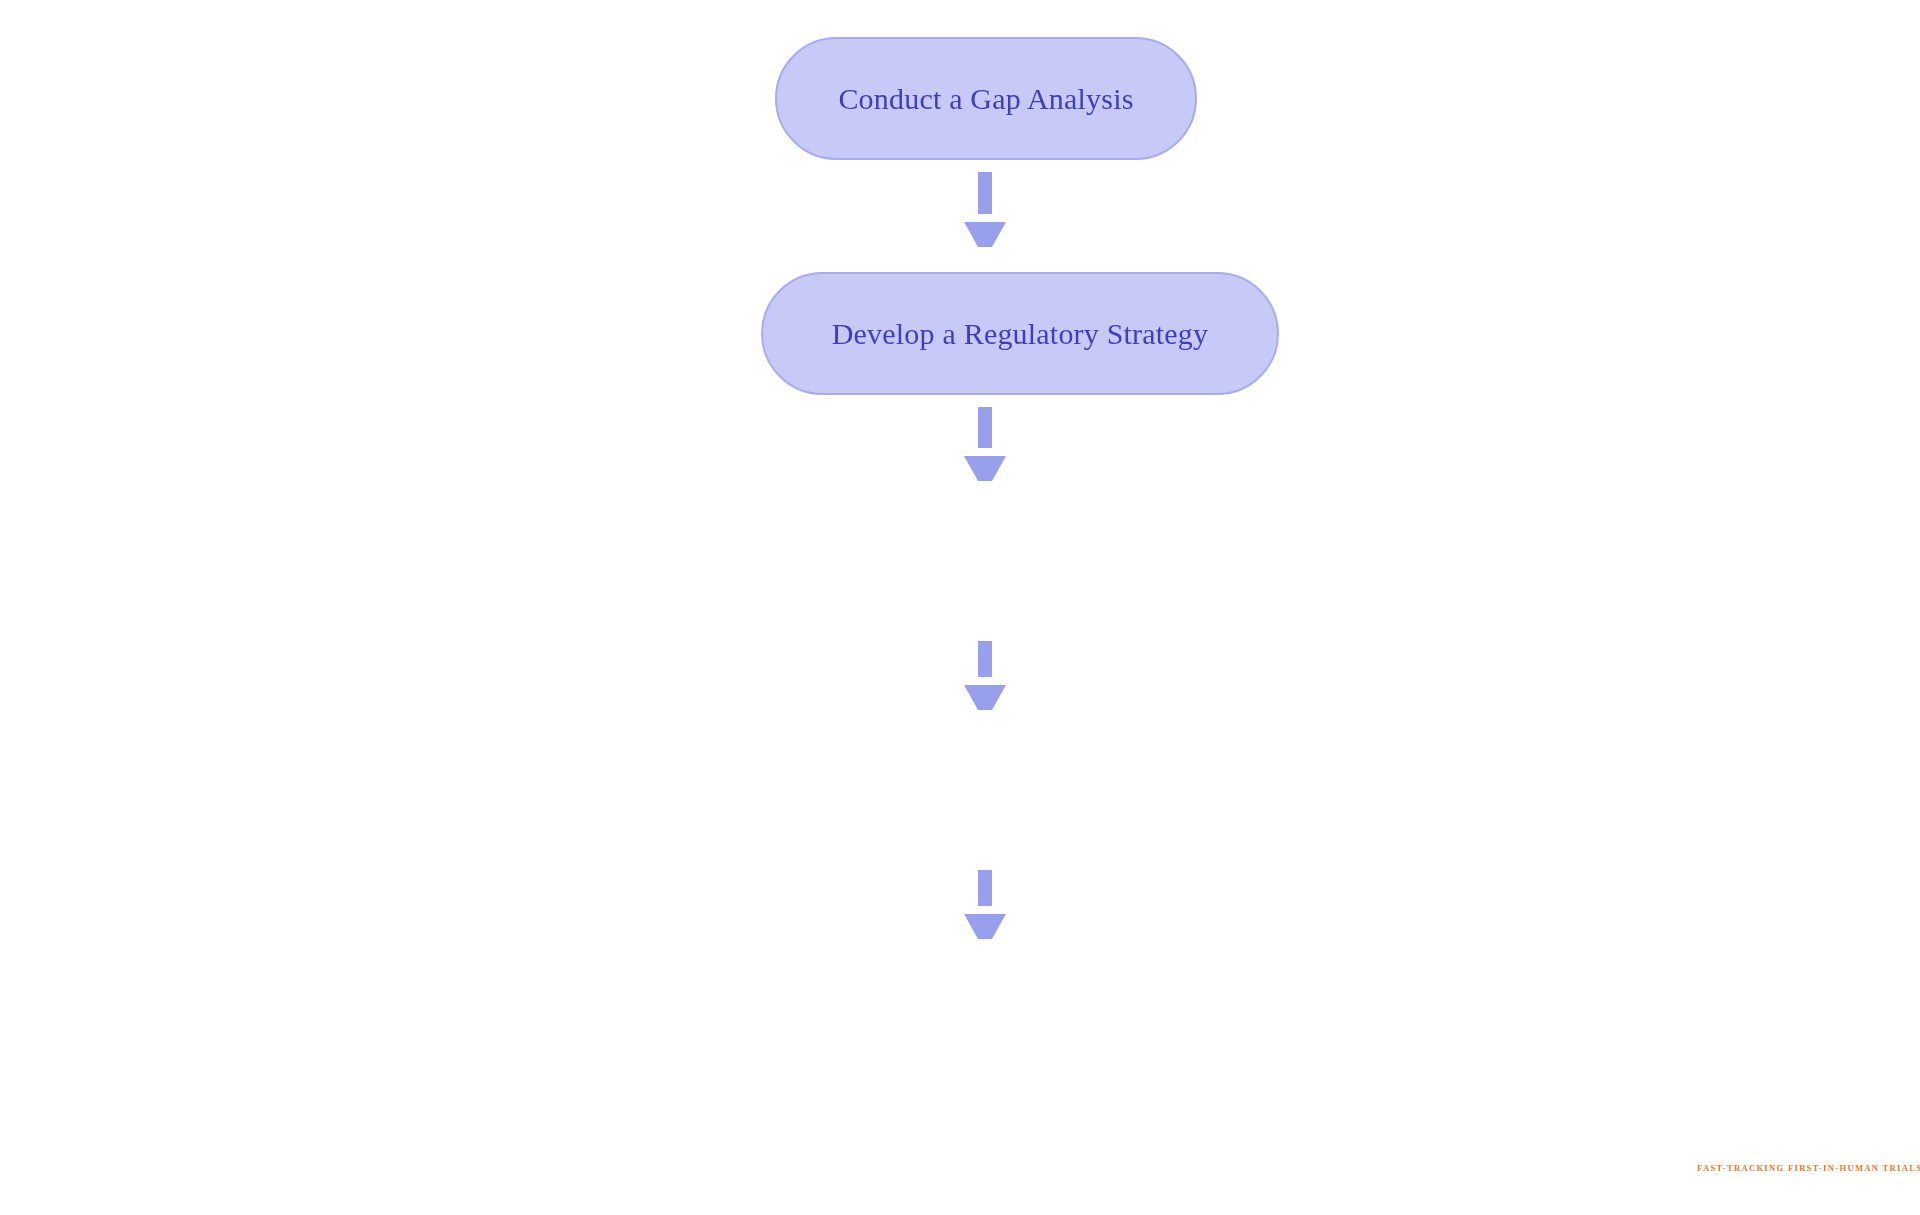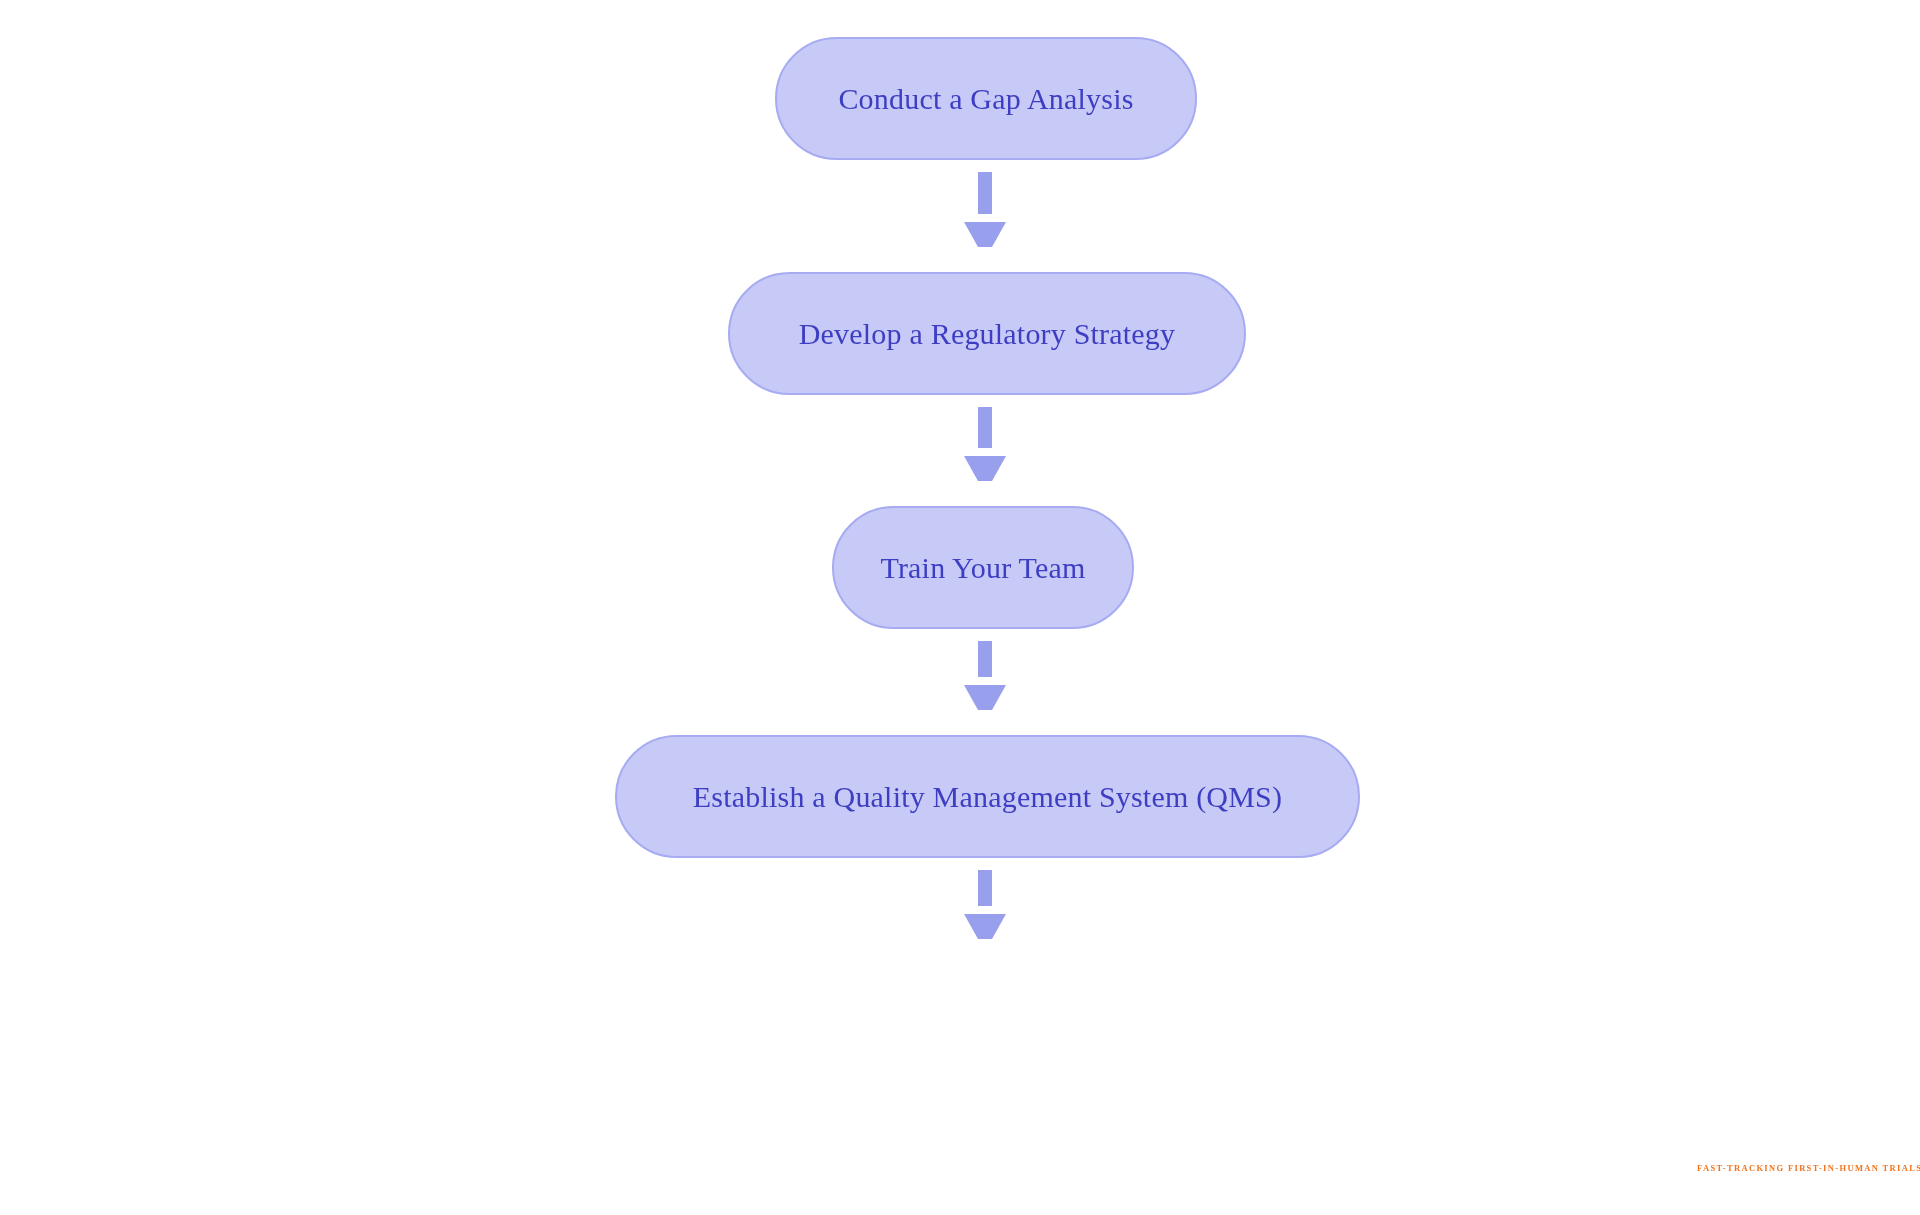--- a/index.html
+++ b/index.html
@@ -24,21 +24,21 @@
     border-radius: 61.5px;
     display: flex;
     align-items: center;
     justify-content: center;
     color: #3d3ec2;
     font-size: 30px;
     letter-spacing: 0.2px;
     white-space: nowrap;
   }
   .node-1 { left: 752px; top: 14px;  width: 422px; }
-  .node-2 { left: 705px; top: 249px; width: 518px; text-align: right; }
+  .node-2 { left: 738px; top: 249px; width: 518px; text-align: right; }
   .node-3 { left: 809px; top: 483px; width: 302px; }
   .node-4 { left: 592px; top: 712px; width: 745px; }
   .node-5 { left: 723px; top: 941px; width: 477px; }
 
   .flow-arrow {
     position: absolute;
     left: 948px;            
     width: 28px;
     display: flex;
     flex-direction: column;
@@ -107,32 +107,26 @@
 
   <div class="flow-node node-2">
     <span>Develop a Regulatory Strategy</span>
   </div>
 
   <div class="flow-arrow arrow-2">
     <div class="arrow-line"></div>
     <div class="arrow-head"></div>
   </div>
 
-  <div class="flow-node node-3">
-    <span>Train Your Team</span>
-  </div>
 
   <div class="flow-arrow arrow-3">
     <div class="arrow-line"></div>
     <div class="arrow-head"></div>
   </div>
 
-  <div class="flow-node node-4">
-    <span>Establish a Quality Management System (QMS)</span>
-  </div>
 
   <div class="flow-arrow arrow-4">
     <div class="arrow-line"></div>
     <div class="arrow-head"></div>
   </div>
 
 
   <div class="brand">
     <div class="brand-tagline">FAST-TRACKING FIRST-IN-HUMAN TRIALS, ANYWHERE</div>
   </div>

